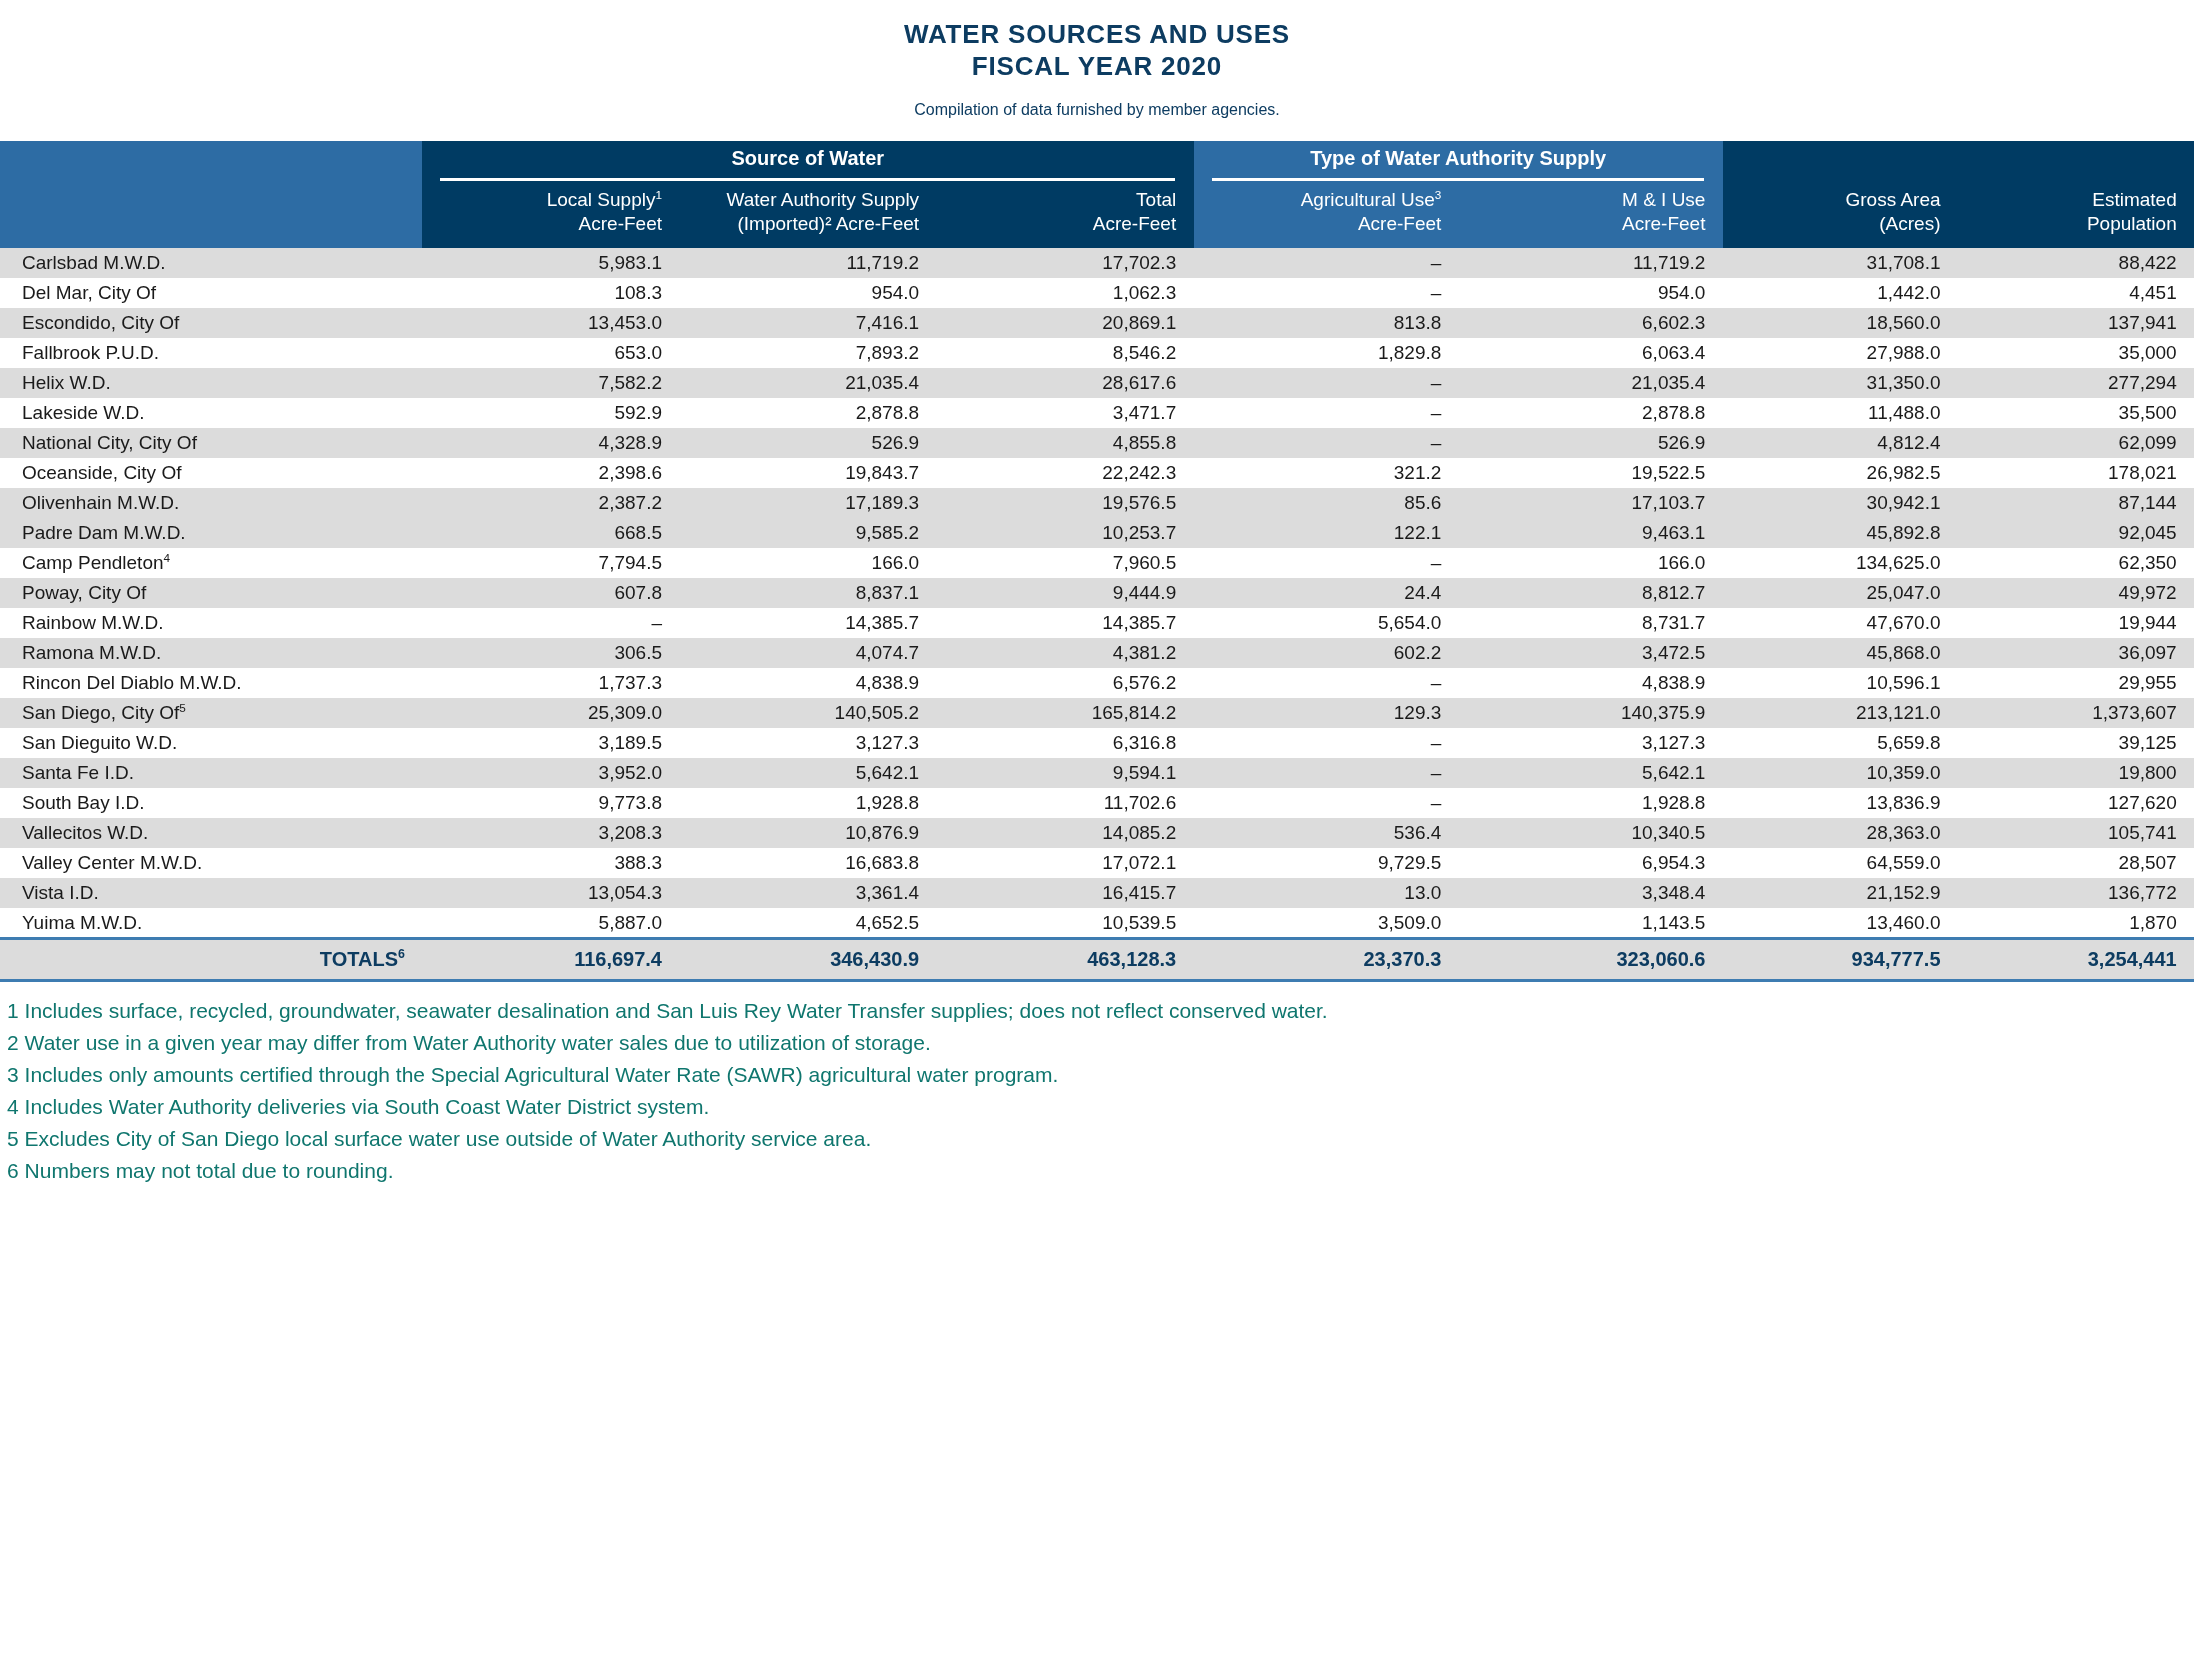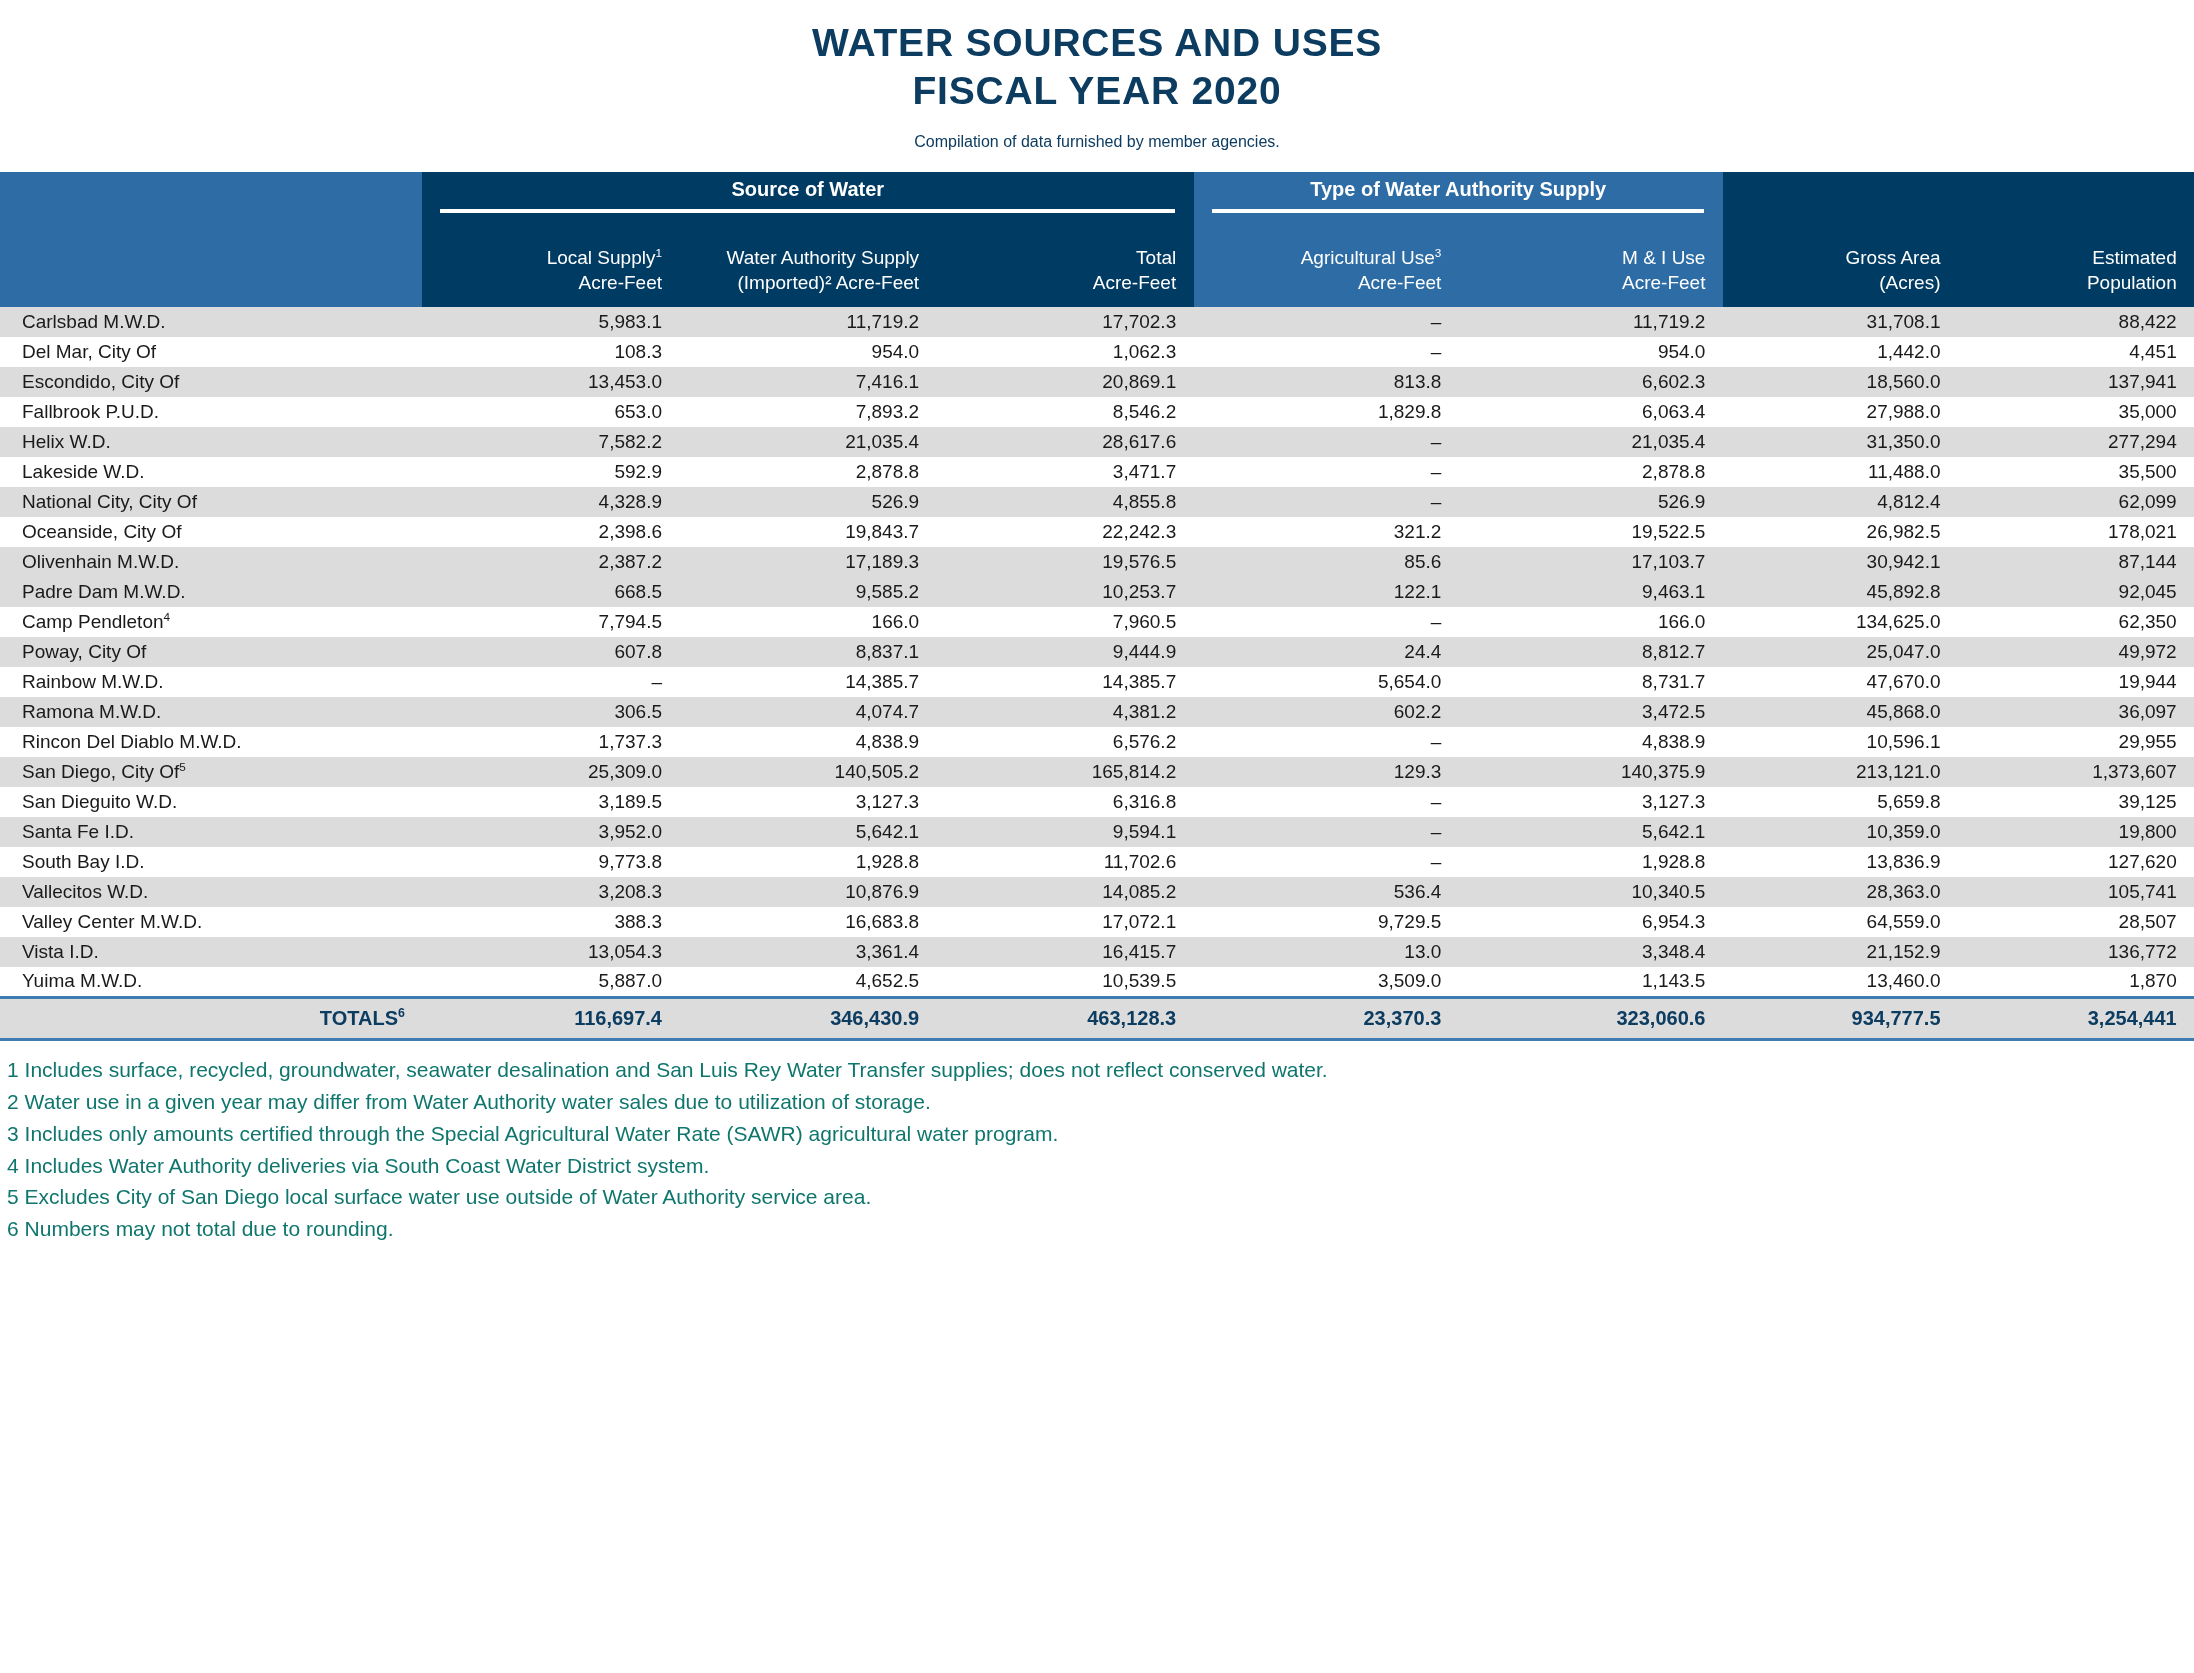--- a/index.html
+++ b/index.html
@@ -8,21 +8,21 @@
     height: 1674px;
     background: #ffffff;
     font-family: "Liberation Sans", sans-serif;
     overflow: hidden;
   }
   .page { position: relative; width: 2194px; height: 1674px; }
 
   
   .titleblock { text-align: center; padding-top: 19.4px; }
   .title-line {
-    font-size: 39px;
+    font-size: 26px;
     font-weight: bold;
     color: #0d3c61;
     letter-spacing: 0.8px;
     line-height: 1.22;
     font-family: "Liberation Sans", sans-serif;
   }
   .subtitle {
     margin-top: 18.3px;
     font-size: 16px;
     color: #0d3c61;
@@ -60,21 +60,21 @@
     font-family: "Liberation Sans", sans-serif;
   }
   .group-rule {
     height: 3.6px;
     background: #ffffff;
     margin: 8.2px 18.3px 0 18.3px;
   }
 
   
   tr.sub-row td {
-    height: 94px;
+    height: 67px;
     padding: 0 17.3px 11.2px 17.3px;
     vertical-align: bottom;
     color: #ffffff;
     font-size: 19px;
     line-height: 1.30;
     text-align: right;
     font-family: "Liberation Sans", sans-serif;
   }
   tr.sub-row td.sub-dark  { background: #003b63; }
   tr.sub-row td.sub-light { background: #2d6ca4; }

